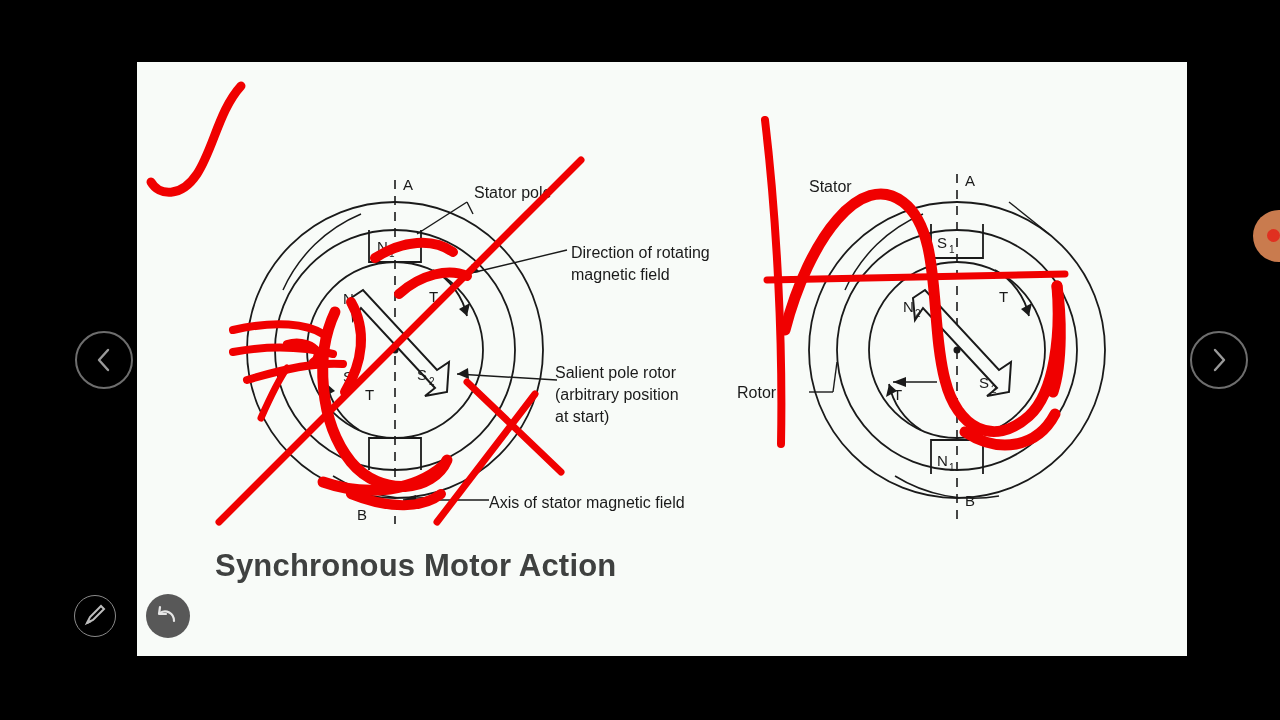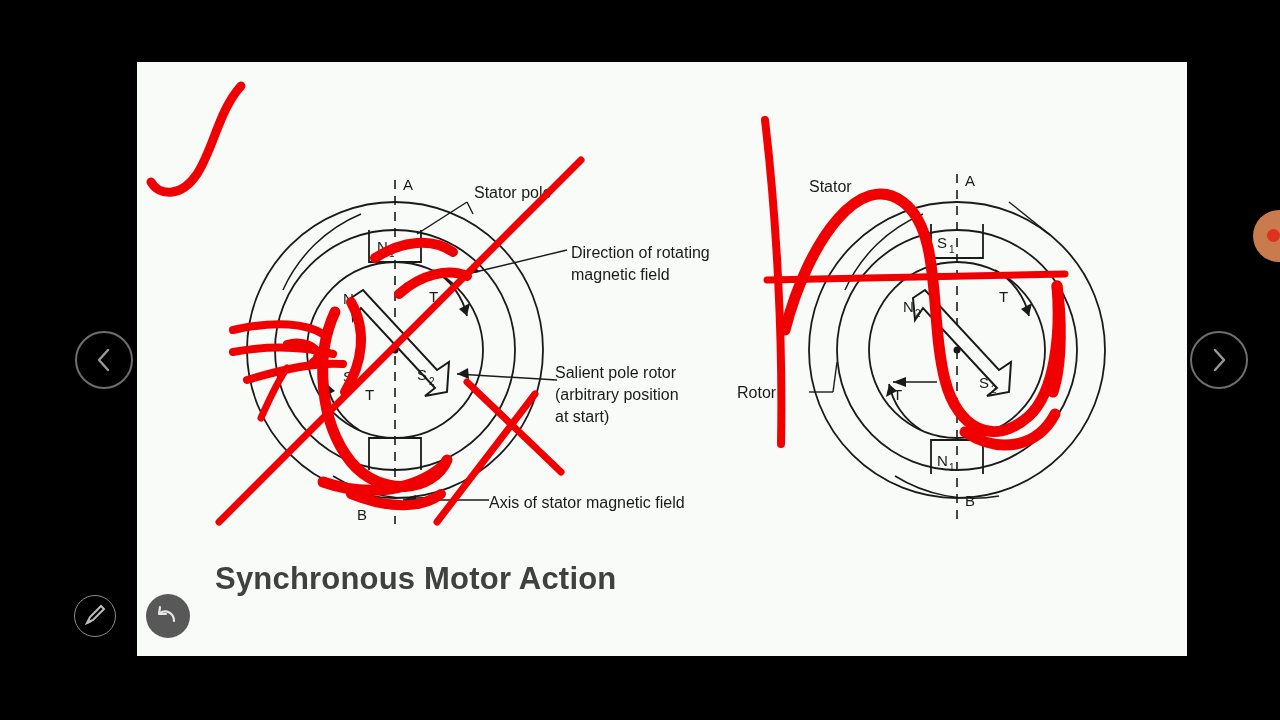--- a/index.html
+++ b/index.html
@@ -29,21 +29,21 @@
   }
   .svg-layer {
     position: absolute;
     left: 0; top: 0;
     width: 1050px;
     height: 594px;
   }
   .slide-title {
     position: absolute;
     left: 78px;
-    top: 499px;
+    top: 486px;
     font-size: 31px;
     font-weight: bold;
     color: #3f4140;
     letter-spacing: 0.2px;
     white-space: nowrap;
   }
   
   .nav-btn {
     position: absolute;
     width: 58px;

